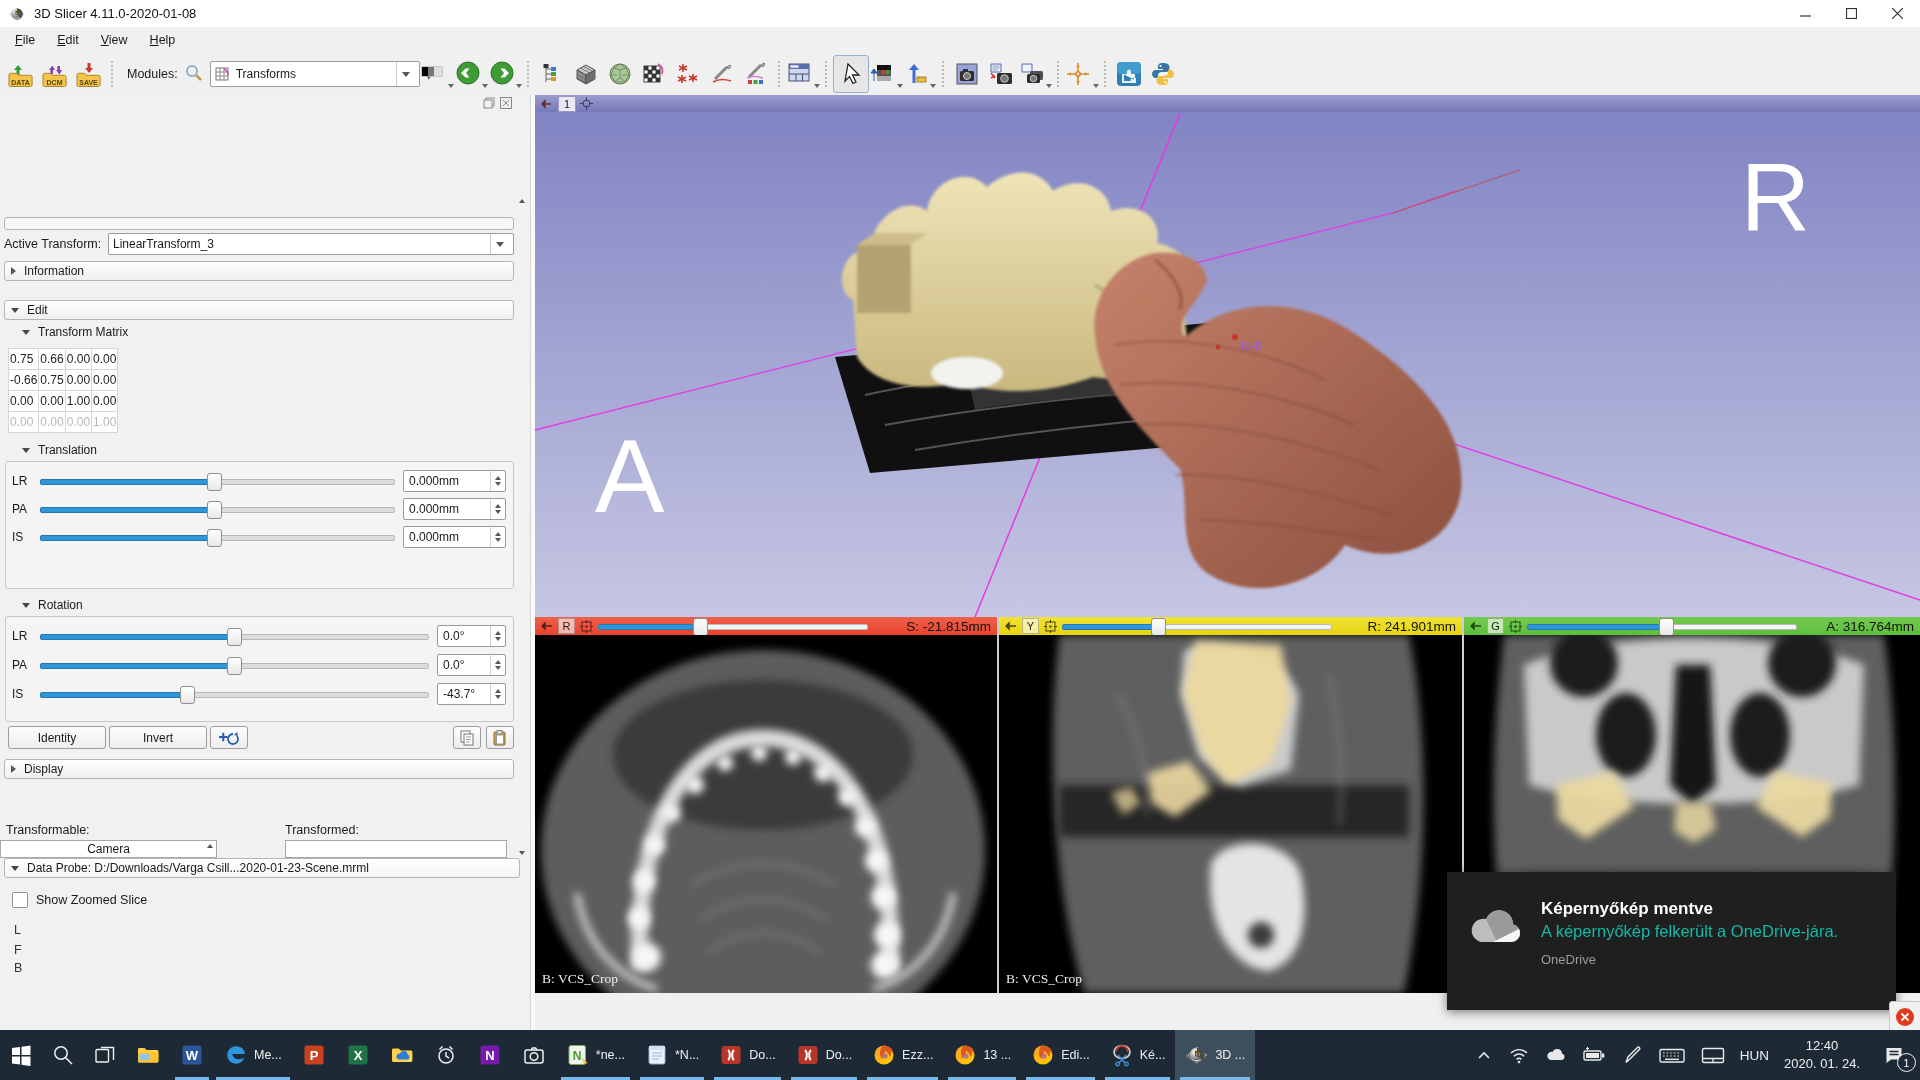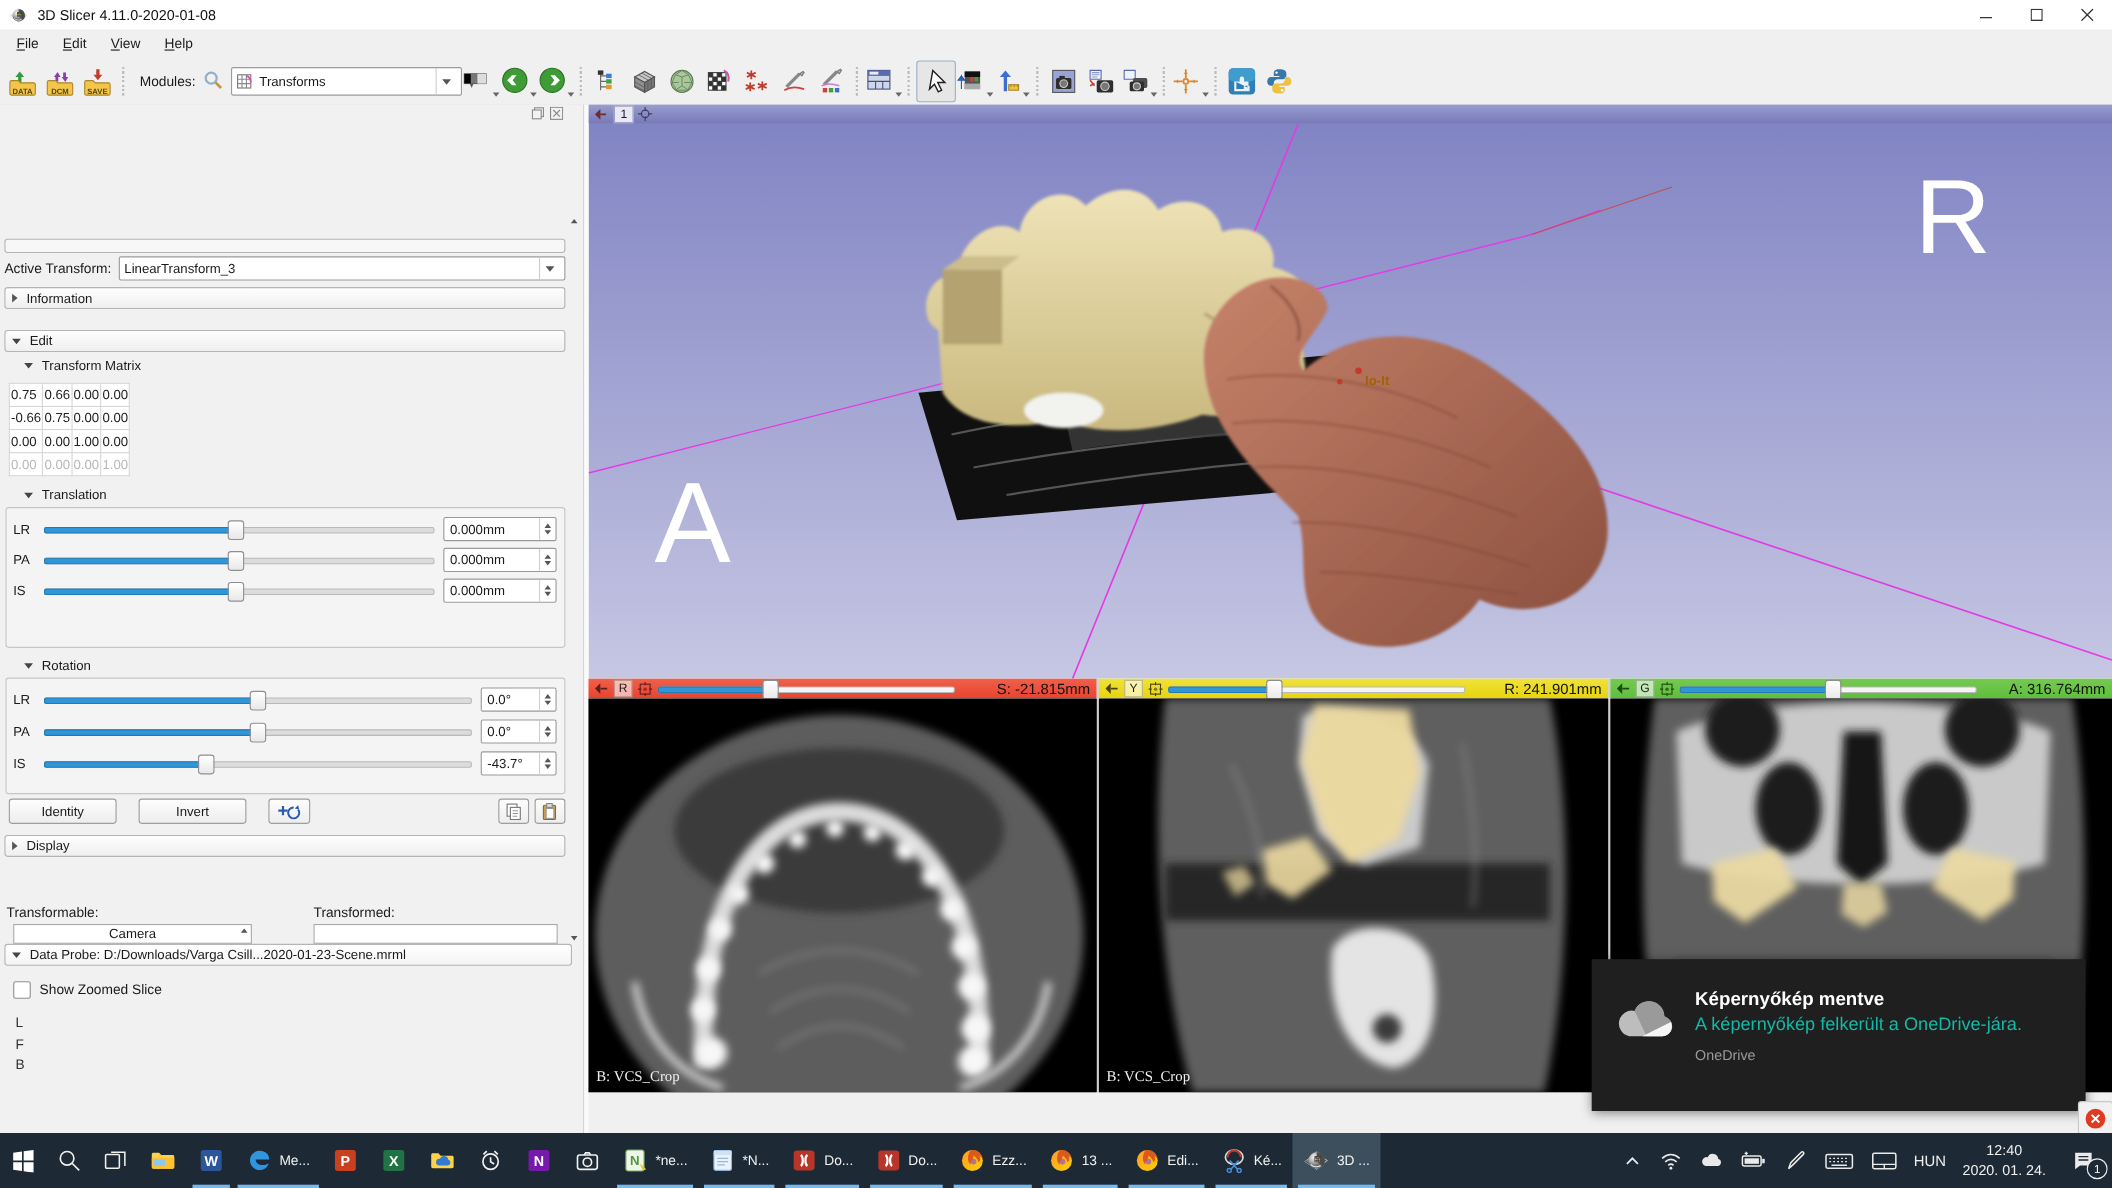--- a/index.html
+++ b/index.html
@@ -50,21 +50,21 @@
   .listbox{position:absolute;height:16px;background:#fff;border:1px solid #a8a8a8;font-size:12px;display:flex;align-items:center;justify-content:center;overflow:hidden}
   .vscroll{position:absolute;right:2px;top:104px;width:13px;height:656px;display:flex;flex-direction:column;justify-content:space-between;align-items:center}
   .cbx{width:14px;height:14px;background:#fff;border:1px solid #8f8f8f;border-radius:2px}
   .olabel{position:absolute;left:14px;font-size:12.5px;color:#333}
   
   .viewport{left:535px;top:95px;width:1385px;height:935px;background:#f0f0f0}
   .view3d{position:absolute;left:0;top:0;width:1385px;height:522px;overflow:hidden}
   .vbar{position:absolute;left:0;top:0;width:1385px;height:17px;background:linear-gradient(#9a9dce,#777ab8);display:flex;align-items:center;gap:4px;padding-left:6px}
   .vtab{background:#e9e9f4;border:1px solid #9a9ac2;font-size:11px;padding:0 5px;height:14px;display:flex;align-items:center}
   .bigR{position:absolute;color:#fff;font-size:96px;font-weight:400}
-  .fidlabel{position:absolute;color:#a16207;font-size:12px;font-weight:bold}
+  .fidlabel{position:absolute;color:#8b5cf6;font-size:12px;font-weight:normal}
   .slicebars{position:absolute;left:0;top:522px;width:1385px;height:18px;display:flex}
   .sbar{height:18px;display:flex;align-items:center;gap:5px;padding:0 6px;box-sizing:border-box}
   .sletter{background:rgba(255,255,255,.6);border:1px solid rgba(0,0,0,.25);font-size:11px;width:15px;height:14px;display:flex;align-items:center;justify-content:center}
   .sval{margin-left:auto;font-size:13.5px;color:#111;white-space:nowrap}
   .sbar .slider .track{background:#f5f5f5}
   .slicerow{position:absolute;left:0;top:540px;width:1385px;height:358px;display:flex;background:#fff}
   .slice{position:relative;height:358px;background:#000;overflow:hidden}
   .volnote{position:absolute;left:7px;bottom:6px;color:#efefef;font-size:13.5px;font-family:"Liberation Serif",serif}
   
   .notif{left:1447px;top:872px;width:449px;height:138px;background:#1f1f1f;color:#fff;display:flex;gap:18px;padding:26px 18px 0 20px;box-sizing:border-box;box-shadow:0 2px 10px rgba(0,0,0,.5)}
@@ -539,21 +539,21 @@
       </div>
     <div class="spin" style="width:62px">
         <span>-43.7°</span>
         <span class="sparr">
           <span class="up"></span>
           <span class="dn"></span>
         </span>
       </div>
   </div>
 
-  <div style="position:absolute;left:8px;top:631px;display:flex;gap:20px;right:16px;align-items:center">
+  <div style="position:absolute;left:8px;top:631px;display:flex;gap:3px;right:16px;align-items:center">
     <div class="pbtn" style="width:76px">
         <span>Identity</span>
       </div>
     <div class="pbtn" style="width:76px">
         <span>Invert</span>
       </div>
     <div class="pbtn" style="width:36px;padding:0">
       <svg width="24" height="14">
           <path d="M5 2v10M0 7h10" stroke="#2a5fb0" stroke-width="2.4" transform="translate(2 0) scale(.85)"></path>
           <path d="M16 3a5 5 0 1 0 4 2" fill="none" stroke="#2a5fb0" stroke-width="1.8"></path>
@@ -578,21 +578,21 @@
     </div>
   </div>
 
   <div class="chead" style="top:664px">
     <span class="tri-r"></span>
       <span>Display</span>
   </div>
 
   <span style="position:absolute;left:6px;top:728px;font-size:12.5px">Transformable:</span>
   <span style="position:absolute;left:285px;top:728px;font-size:12.5px">Transformed:</span>
-  <div class="listbox" style="left:12px;top:745px;width:215px">
+  <div class="listbox" style="left:0;top:745px;width:215px">
     <span>Camera</span>
     <span style="position:absolute;right:3px;top:3px" class="up"></span>
   </div>
   <div class="listbox" style="left:285px;top:745px;width:220px"></div>
 
   <div class="chead" style="top:763px;right:10px;background:linear-gradient(#fff,#f4f4f4)">
     <span class="tri-d" style="border-top-color:#444"></span>
       <span>Data Probe: D:/Downloads/Varga Csill...2020-01-23-Scene.mrml</span>
   </div>
   <div style="position:absolute;left:12px;top:797px;display:flex;align-items:center;gap:8px">

